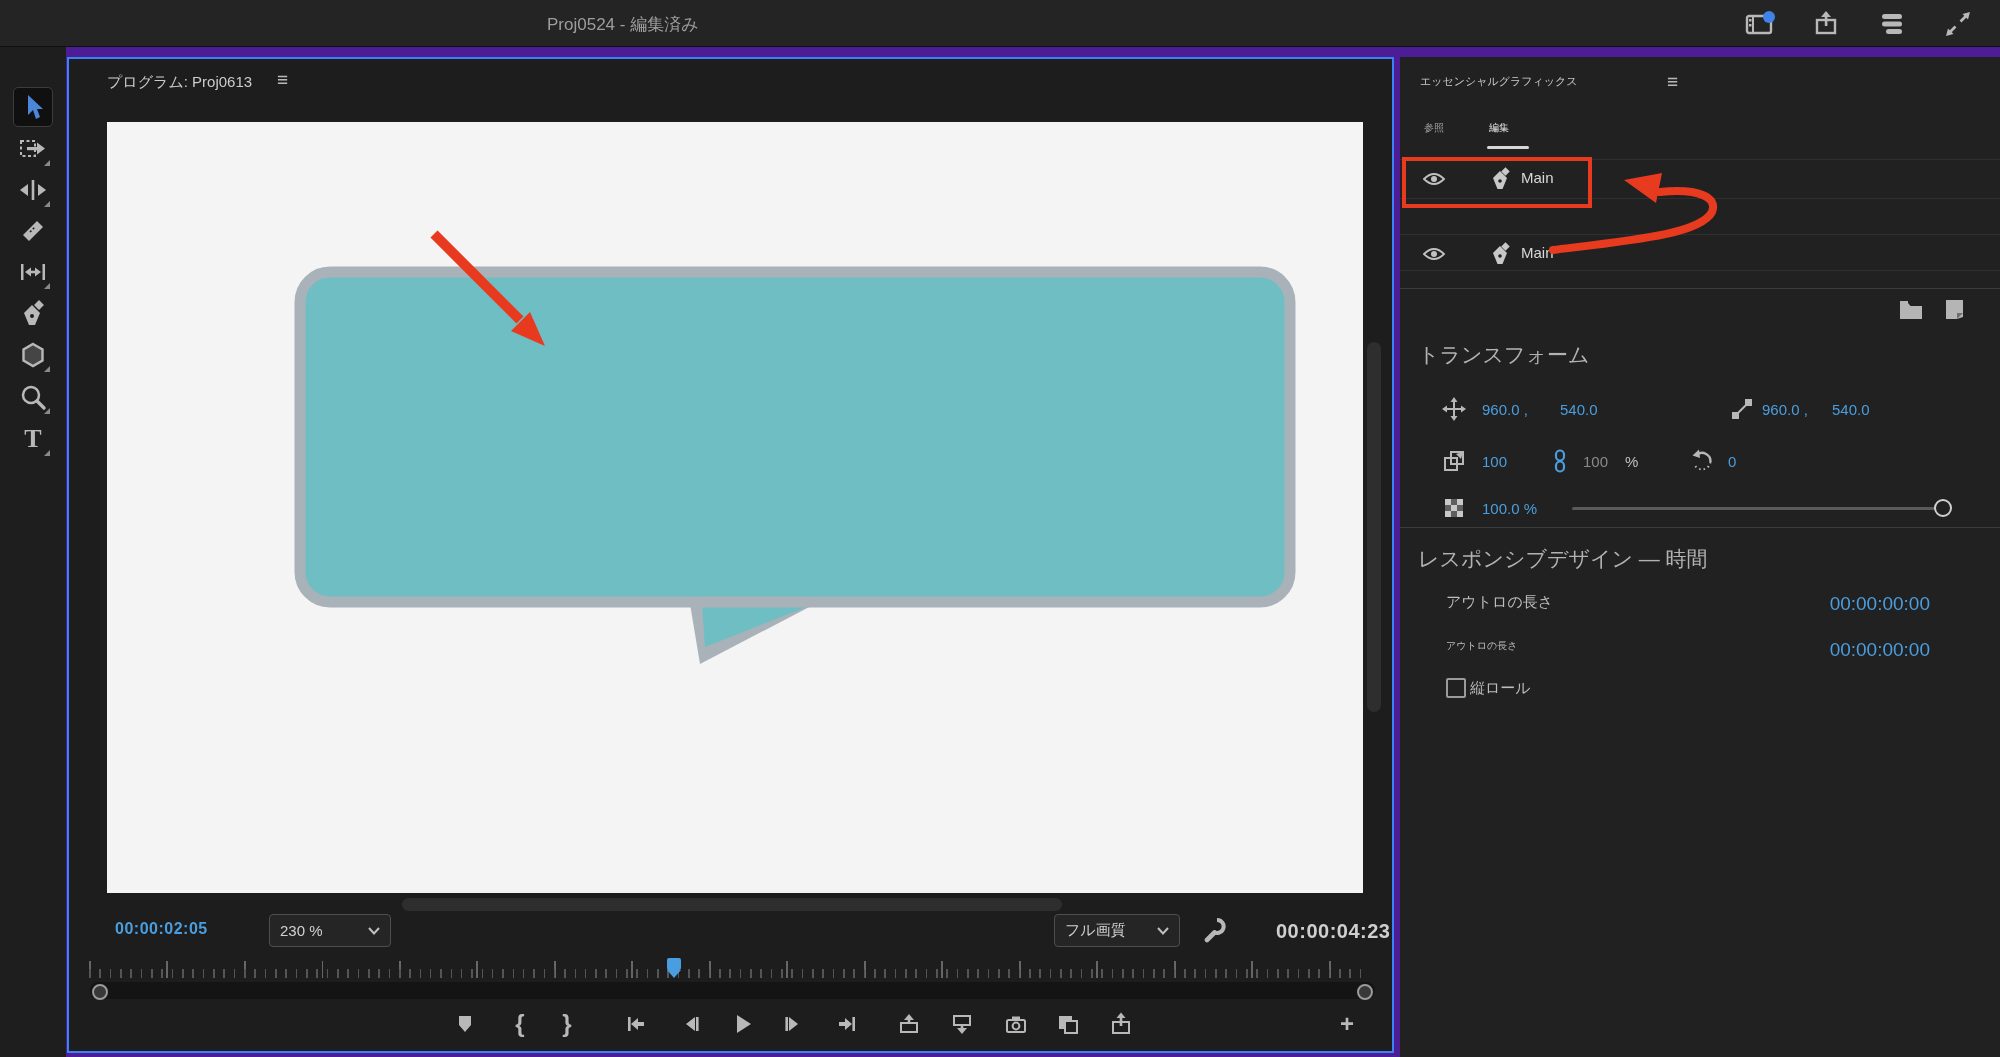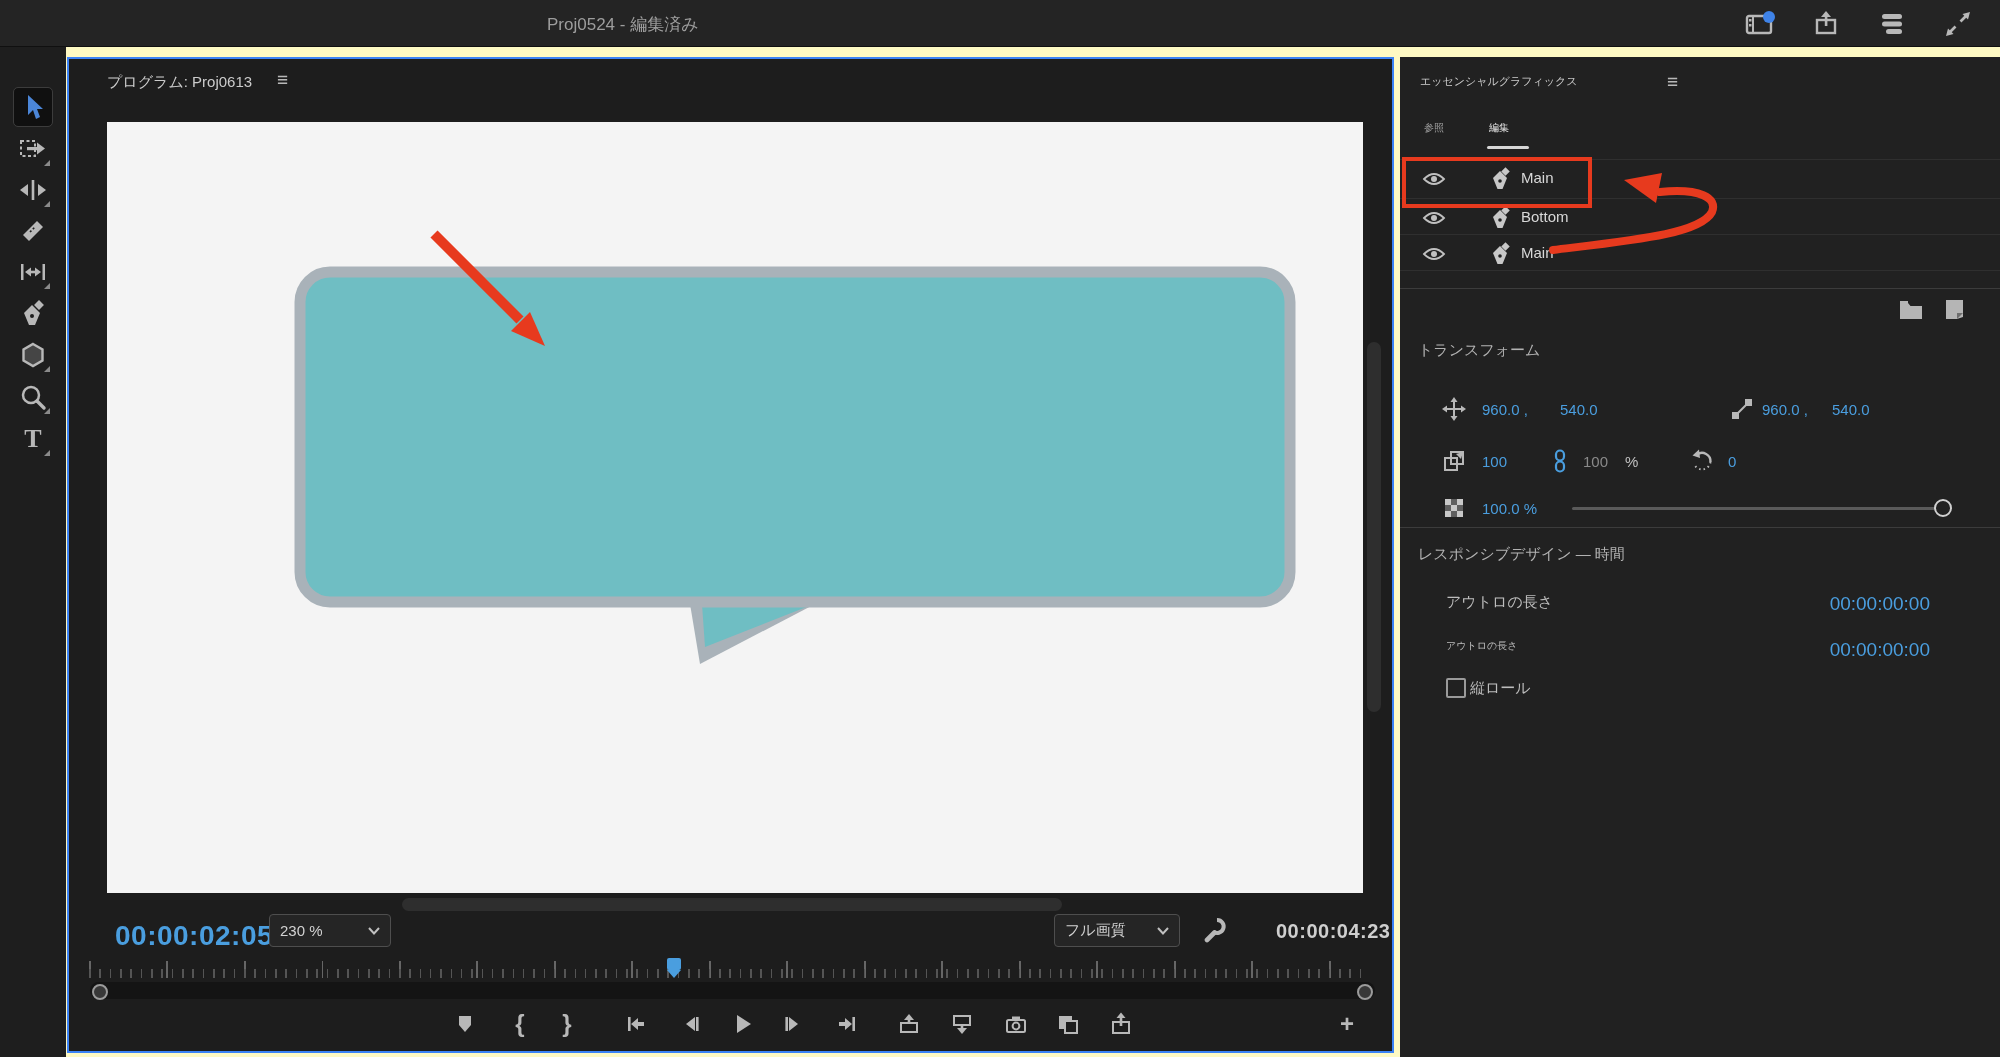--- a/index.html
+++ b/index.html
@@ -1,37 +1,37 @@
 <!DOCTYPE html>
 <html><head>
 <meta charset="utf-8">
 <style>
   html,body{margin:0;padding:0;background:#0d0d0d;}
-  .app{position:relative;width:2000px;height:1057px;background:#fef9c3;overflow:hidden;
+  .app{position:relative;width:2000px;height:1057px;background:#4c1d95;overflow:hidden;
        font-family:"Liberation Sans","DejaVu Sans",sans-serif;color:#c8c8c8;}
   .abs{position:absolute;}
   .ic svg{display:block;}
   
   .titlebar{position:absolute;left:0;top:0;width:2000px;height:46px;background:#242424;border-bottom:1px solid #101010;}
   .win-title{position:absolute;left:547px;top:13px;font-size:17px;color:#9d9d9d;}
   .tb-ic{position:absolute;top:11px;width:30px;height:26px;cursor:pointer;}
   
   .toolbar{position:absolute;left:0;top:47px;width:66px;height:1010px;background:#1e1e1e;}
   .tool{position:absolute;left:14px;width:38px;height:38px;display:flex;align-items:center;justify-content:center;border-radius:4px;}
   .tool.active{background:#101010;outline:1px solid #3c3c3c;}
   .fly:after{content:"";position:absolute;right:2px;bottom:2px;border-style:solid;border-width:0 0 6px 6px;border-color:transparent transparent #8a8a8a transparent;}
   .tool-T{font-family:"Liberation Serif",serif;font-size:26px;font-weight:bold;color:#b8b8b8;line-height:1;}
   
   .program{position:absolute;left:67px;top:57px;width:1327px;height:996px;background:#1d1d1d;border:2px solid #3b82f6;box-sizing:border-box;}
   .pp-title{position:absolute;left:38px;top:14px;font-size:15px;color:#cccccc;}
   .menu-glyph{font-size:19px;color:#b8b8b8;line-height:1;cursor:pointer;}
   .canvas{position:absolute;left:38px;top:63px;width:1256px;height:771px;background:#f4f4f4;}
   .hscroll{position:absolute;left:333px;top:839px;width:660px;height:13px;border-radius:7px;background:#2e2e2e;}
   .vscroll{position:absolute;left:1298px;top:283px;width:14px;height:370px;border-radius:7px;background:#2e2e2e;}
-  .timecode{position:absolute;left:46px;top:861px;font-size:28px;font-weight:600;color:#4a9edf;letter-spacing:.5px;}
+  .timecode{position:absolute;left:46px;top:861px;font-size:16px;font-weight:600;color:#4a9edf;letter-spacing:.5px;}
   .duration{position:absolute;left:1180px;top:861px;font-size:20px;font-weight:600;color:#cfcfcf;letter-spacing:.5px;margin-left:27px;}
   .dd{position:absolute;height:33px;border:1px solid #4e4e4e;border-radius:4px;background:#252525;display:flex;align-items:center;justify-content:space-between;padding:0 10px;box-sizing:border-box;font-size:15px;color:#d2d2d2;cursor:pointer;}
   .ruler{position:absolute;left:20px;top:901px;width:1272px;height:18px;}
   .ruler .major{position:absolute;left:0;bottom:0;width:100%;height:17px;background:repeating-linear-gradient(to right,#666 0 1.6px,transparent 1.6px 77.5px);}
   .ruler .minor{position:absolute;left:0;bottom:0;width:100%;height:9px;background:repeating-linear-gradient(to right,#555 0 1.6px,transparent 1.6px 10.33px);}
   .playhead{position:absolute;left:598px;top:899px;width:14px;height:12px;background:#4a9edf;border-radius:2px;cursor:grab;}
   .playhead:after{content:"";position:absolute;left:0;top:12px;border-left:7px solid transparent;border-right:7px solid transparent;border-top:8px solid #4a9edf;}
   .zoomtrack{position:absolute;left:21px;top:923px;width:1285px;height:17px;border-radius:9px;background:#141414;}
   .knob{position:absolute;top:1.5px;width:12px;height:12px;border:2px solid #9b9b9b;border-radius:50%;background:#383838;cursor:grab;}
   .trans{position:absolute;top:952px;width:26px;height:26px;display:flex;align-items:center;justify-content:center;cursor:pointer;}
@@ -44,21 +44,21 @@
   .tab.inactive{color:#9f9f9f;}
   .tab.active{color:#e8e8e8;}
   .tab-underline{position:absolute;left:87px;top:89px;width:42px;height:3px;background:#d6d6d6;border-radius:2px;}
   .sep{position:absolute;left:0;width:600px;height:1px;background:#2f2f2f;}
   .sep.bright{background:#3c3c3c;}
   .layer-row{position:absolute;left:0;width:600px;height:36px;cursor:pointer;}
   .layer-name{position:absolute;left:121px;top:9px;font-size:15px;color:#d8d8d8;}
   .eye{position:absolute;left:22px;top:11px;width:24px;height:16px;cursor:pointer;}
   .pen-ic{position:absolute;left:88px;top:7px;width:24px;height:24px;}
   .redbox{position:absolute;left:2px;top:100px;width:182px;height:43px;border:4px solid #e73a1e;pointer-events:none;}
-  .sec-title{font-size:15px;color:#b2b2b2;}
+  .sec-title{font-size:21px;color:#b2b2b2;}
   .hot{color:#4a9edf;font-size:15px;cursor:ew-resize;}
   .dim{color:#8a8a8a;font-size:15px;}
   .unit{color:#c0c0c0;font-size:15px;}
   .slider-track{position:absolute;left:172px;top:450px;width:371px;height:3px;background:#5a5a5a;border-radius:2px;}
   .slider-knob{position:absolute;left:534px;top:442px;width:14px;height:14px;border:2px solid #d0d0d0;border-radius:50%;background:#212121;cursor:grab;}
   .checkbox{position:absolute;left:46px;top:621px;width:16px;height:16px;border:2px solid #9a9a9a;border-radius:2px;cursor:pointer;}
   .tc-blue{font-size:19px;color:#4a9edf;cursor:ew-resize;}
 </style>
 </head>
 <body>
@@ -306,36 +306,20 @@
       <span class="pen-ic ic">
         <svg width="24" height="24" viewBox="0 0 24 24">
             <polygon points="12,4 19,11 14.5,22 9.5,22 5,11" fill="#c8c8c8"></polygon>
             <rect x="14.5" y="1.5" width="6" height="6" transform="rotate(45 17.5 4.5)" fill="#c8c8c8"></rect>
             <circle cx="12" cy="14" r="1.8" fill="#212121"></circle>
           </svg>
       </span>
       <span class="layer-name">Main</span>
     </div>
     <div class="sep" style="top:141px"></div>
-    <div class="layer-row" style="top:142px">
-      <span class="eye ic">
-        <svg width="24" height="16" viewBox="0 0 24 16">
-            <path d="M2,8 Q12,-2 22,8 Q12,18 2,8 Z" fill="none" stroke="#c0c0c0" stroke-width="1.8"></path>
-            <circle cx="12" cy="8" r="3" fill="#c0c0c0"></circle>
-          </svg>
-      </span>
-      <span class="pen-ic ic">
-        <svg width="24" height="24" viewBox="0 0 24 24">
-            <polygon points="12,4 19,11 14.5,22 9.5,22 5,11" fill="#c8c8c8"></polygon>
-            <rect x="14.5" y="1.5" width="6" height="6" transform="rotate(45 17.5 4.5)" fill="#c8c8c8"></rect>
-            <circle cx="12" cy="14" r="1.8" fill="#212121"></circle>
-          </svg>
-      </span>
-      <span class="layer-name">Bottom</span>
-    </div>
     <div class="sep" style="top:177px"></div>
     <div class="layer-row" style="top:178px">
       <span class="eye ic">
         <svg width="24" height="16" viewBox="0 0 24 16">
             <path d="M2,8 Q12,-2 22,8 Q12,18 2,8 Z" fill="none" stroke="#c0c0c0" stroke-width="1.8"></path>
             <circle cx="12" cy="8" r="3" fill="#c0c0c0"></circle>
           </svg>
       </span>
       <span class="pen-ic ic">
         <svg width="24" height="24" viewBox="0 0 24 24">

